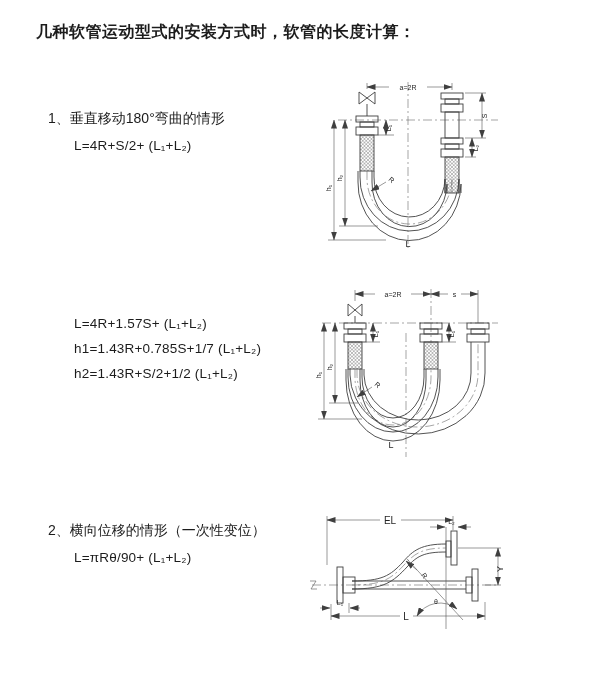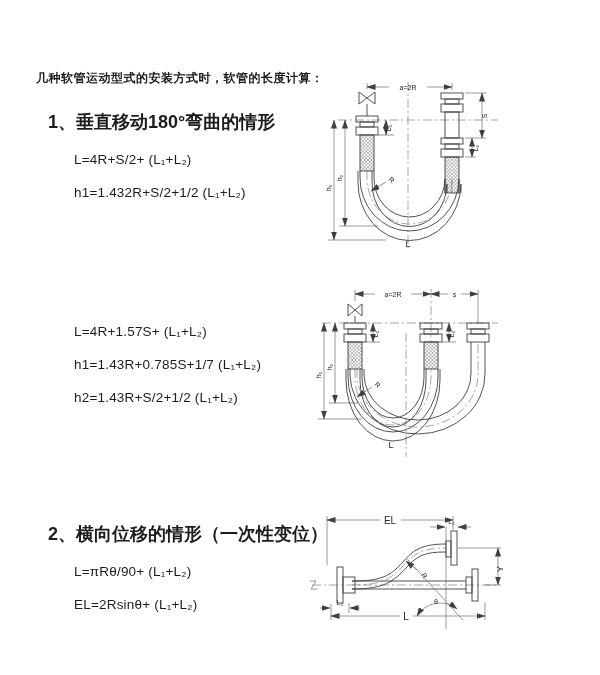--- a/index.html
+++ b/index.html
@@ -1,59 +1,57 @@
 <!DOCTYPE html>
 <html><head>
 <meta charset="utf-8">
 <style>
   html,body{margin:0;padding:0;}
   body{
     width:600px;height:675px;background:#ffffff;position:relative;overflow:hidden;
     font-family:"Liberation Sans","DejaVu Sans",sans-serif;color:#1c1c1c;
   }
   .title{
-    position:absolute;left:36px;top:22px;font-size:12px;font-weight:bold;
-    letter-spacing:.5px;white-space:nowrap;margin-top:48px;
+    position:absolute;left:36px;top:22px;font-size:16px;font-weight:bold;
+    letter-spacing:.5px;white-space:nowrap;
   }
   .sec{position:absolute;left:48px;}
-  .sec .heading{font-size:18px;font-weight:bold;margin:0 0 10px 0;white-space:nowrap;}
-  .sec .formula{font-size:13.5px;margin:18px 0 9px 26px;white-space:nowrap;letter-spacing:.2px;}
+  .sec .heading{font-size:14px;font-weight:normal;margin:0 0 10px 0;white-space:nowrap;}
+  .sec .formula{font-size:13.5px;margin:10px 0 9px 26px;white-space:nowrap;letter-spacing:.2px;}
   #sec1{top:110px;} #sec2{top:306px;} #sec3{top:522px;}
   .dwg{position:absolute;}
   #d1{left:312px;top:76px;} #d2{left:310px;top:283px;} #d3{left:300px;top:503px;}
   svg .s{stroke:#3f3f3f;stroke-width:.9;fill:none;}
   svg .thin{stroke:#565656;stroke-width:.6;fill:none;}
   svg .cl{stroke:#6a6a6a;stroke-width:.6;fill:none;stroke-dasharray:9 3 2 3;}
   svg .braid{stroke:#3f3f3f;stroke-width:.9;}
   svg text{fill:#262626;font-family:"Liberation Sans","DejaVu Sans",sans-serif;}
   svg .dim{font-size:7px;}
 </style>
 </head>
 <body>
 
 <div>
 
   <div class="title">几种软管运动型式的安装方式时，软管的长度计算：</div>
 
   <section class="sec" id="sec1">
     <div class="heading">1、垂直移动180°弯曲的情形</div>
     <div class="formula">L=4R+S/2+ (L₁+L₂)</div>
-    <div class="formula">h1=1.432R+S/2+1/2 (L₁+L₂)</div>
   </section>
 
   <section class="sec" id="sec2">
     <div class="formula">L=4R+1.57S+ (L₁+L₂)</div>
     <div class="formula">h1=1.43R+0.785S+1/7 (L₁+L₂)</div>
     <div class="formula">h2=1.43R+S/2+1/2 (L₁+L₂)</div>
   </section>
 
   <section class="sec" id="sec3">
     <div class="heading">2、横向位移的情形（一次性变位）</div>
     <div class="formula">L=πRθ/90+ (L₁+L₂)</div>
-    <div class="formula">EL=2Rsinθ+ (L₁+L₂)</div>
   </section>
 
   <svg id="d1" class="dwg" width="282" height="176" viewBox="0 0 282 176">
     <defs>
       <marker id="ae1" markerWidth="9" markerHeight="6" refX="8.5" refY="3" orient="auto" markerUnits="userSpaceOnUse">
           <path d="M0,0 L9,3 L0,6 Z" fill="#3f3f3f"></path>
         </marker>
       <marker id="as1" markerWidth="9" markerHeight="6" refX="0.5" refY="3" orient="auto" markerUnits="userSpaceOnUse">
           <path d="M9,0 L0,3 L9,6 Z" fill="#3f3f3f"></path>
         </marker>

